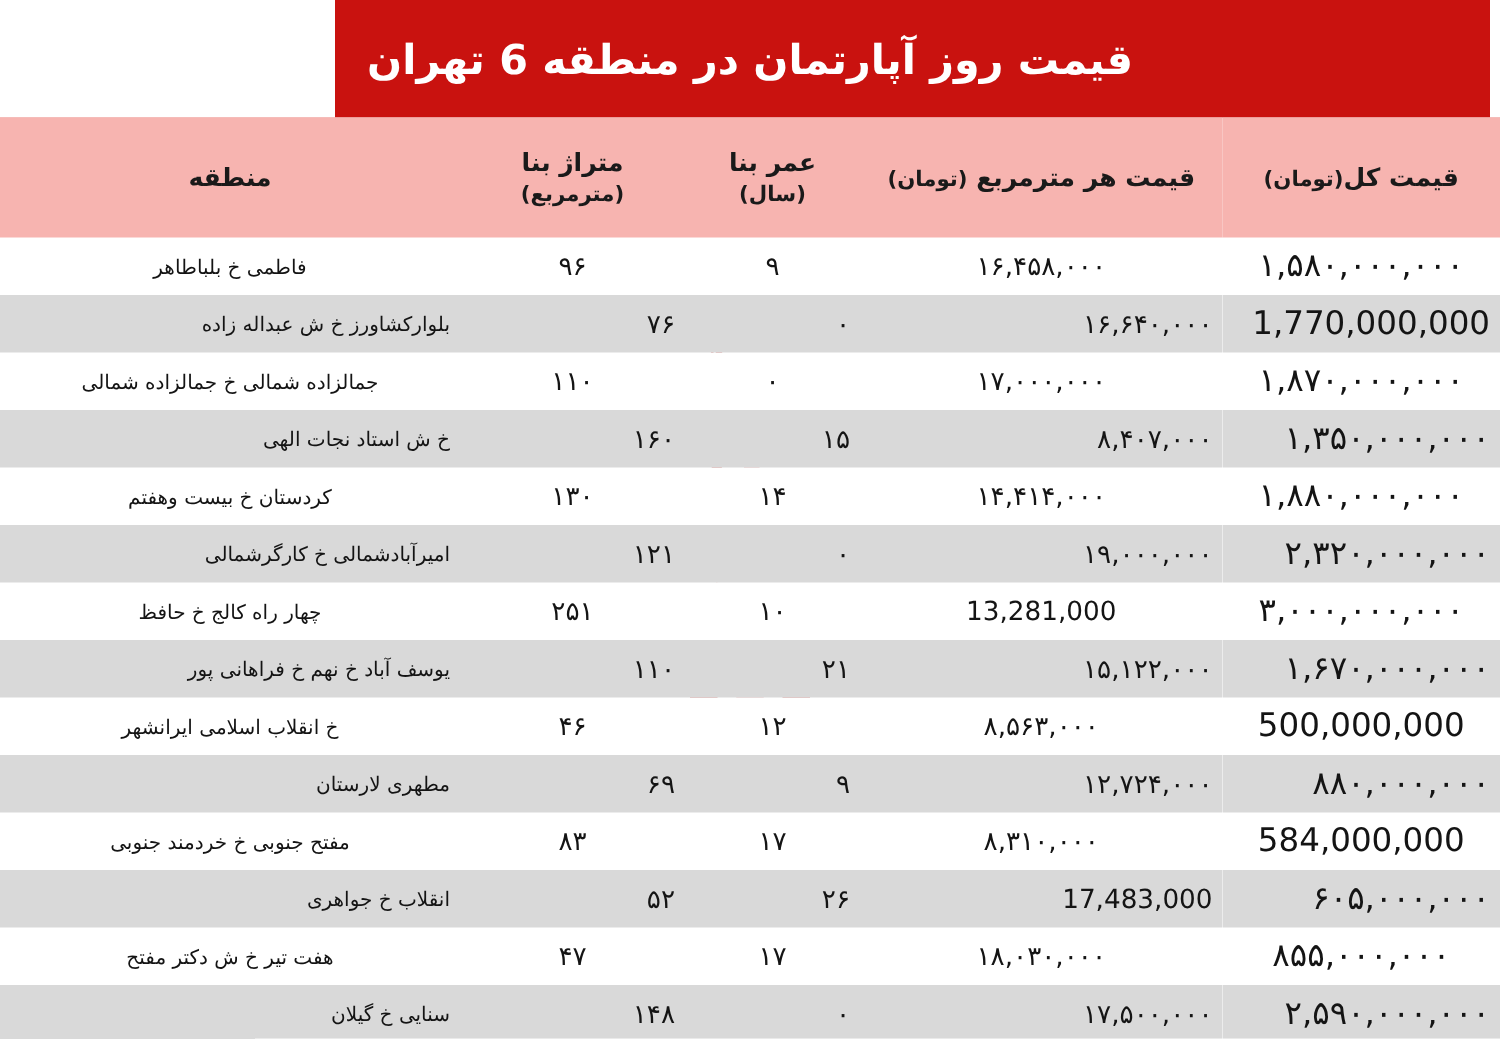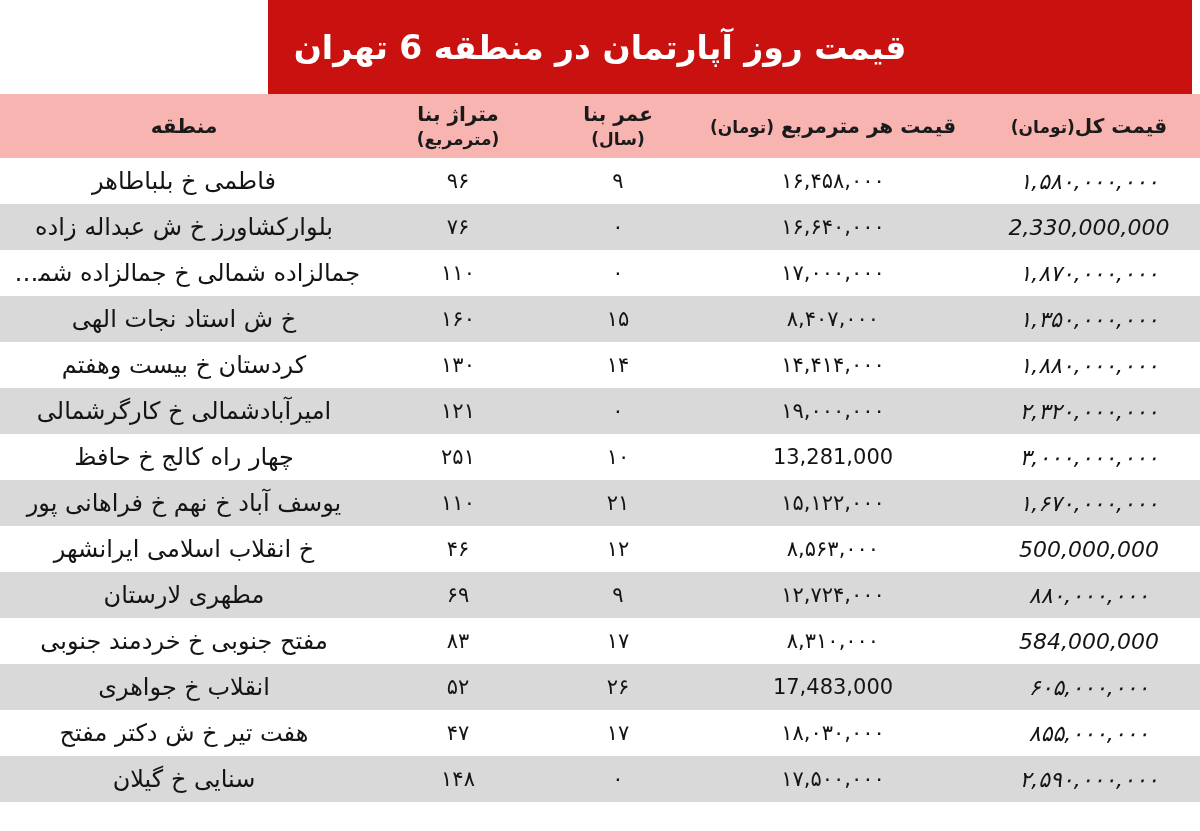--- a/index.html
+++ b/index.html
@@ -114,21 +114,21 @@
     direction: rtl;
     position: relative;
     z-index: 10;
   }
   thead th {
     background: #f7b4b0;
     color: #1a1a1a;
     font-size: 20px;
     font-weight: bold;
     height: 64px;
-    padding: 0 6px;
+    padding: 16px 6px;
     text-align: center;
     border: none;
     vertical-align: middle;
   }
   thead th .unit {
     font-size: 17px;
     font-weight: bold;
   }
   tbody td {
     font-size: 21px;
@@ -136,23 +136,23 @@
     height: 46px;
     text-align: center;
     padding: 0 8px;
     vertical-align: middle;
     border: none;
     white-space: nowrap;
     overflow: hidden;
     text-overflow: ellipsis;
   }
   tbody tr.even td { background: #ffffff; }
-  tbody tr.odd  td { background: #d9d9d9; }
-  tbody td.region { font-size: 24px; }
-  tbody td.total  { font-size: 22px; font-style: italic; }
+  tbody tr.odd  td { background: #d9d9d9; text-align: right; }
+  tbody td.region { font-size: 16px; }
+  tbody td.total  { font-size: 26px; }
   col.c-region { width: 368px; }
   col.c-area   { width: 180px; }
   col.c-age    { width: 140px; }
   col.c-unit   { width: 290px; }
   col.c-total  { width: 222px; }
 </style>
 </head>
 <body>
 
 <div class="page">
@@ -198,21 +198,21 @@
     </thead>
     <tbody>
         <tr class="even">
           <td class="total">۱,۵۸۰,۰۰۰,۰۰۰</td>
           <td class="unit">۱۶,۴۵۸,۰۰۰</td>
           <td class="age">۹</td>
           <td class="area">۹۶</td>
           <td class="region">فاطمی خ بلباطاهر</td>
         </tr>
         <tr class="odd">
-          <td class="total">2,330,000,000</td>
+          <td class="total">1,770,000,000</td>
           <td class="unit">۱۶,۶۴۰,۰۰۰</td>
           <td class="age">۰</td>
           <td class="area">۷۶</td>
           <td class="region">بلوارکشاورز خ ش عبداله زاده</td>
         </tr>
         <tr class="even">
           <td class="total">۱,۸۷۰,۰۰۰,۰۰۰</td>
           <td class="unit">۱۷,۰۰۰,۰۰۰</td>
           <td class="age">۰</td>
           <td class="area">۱۱۰</td>

